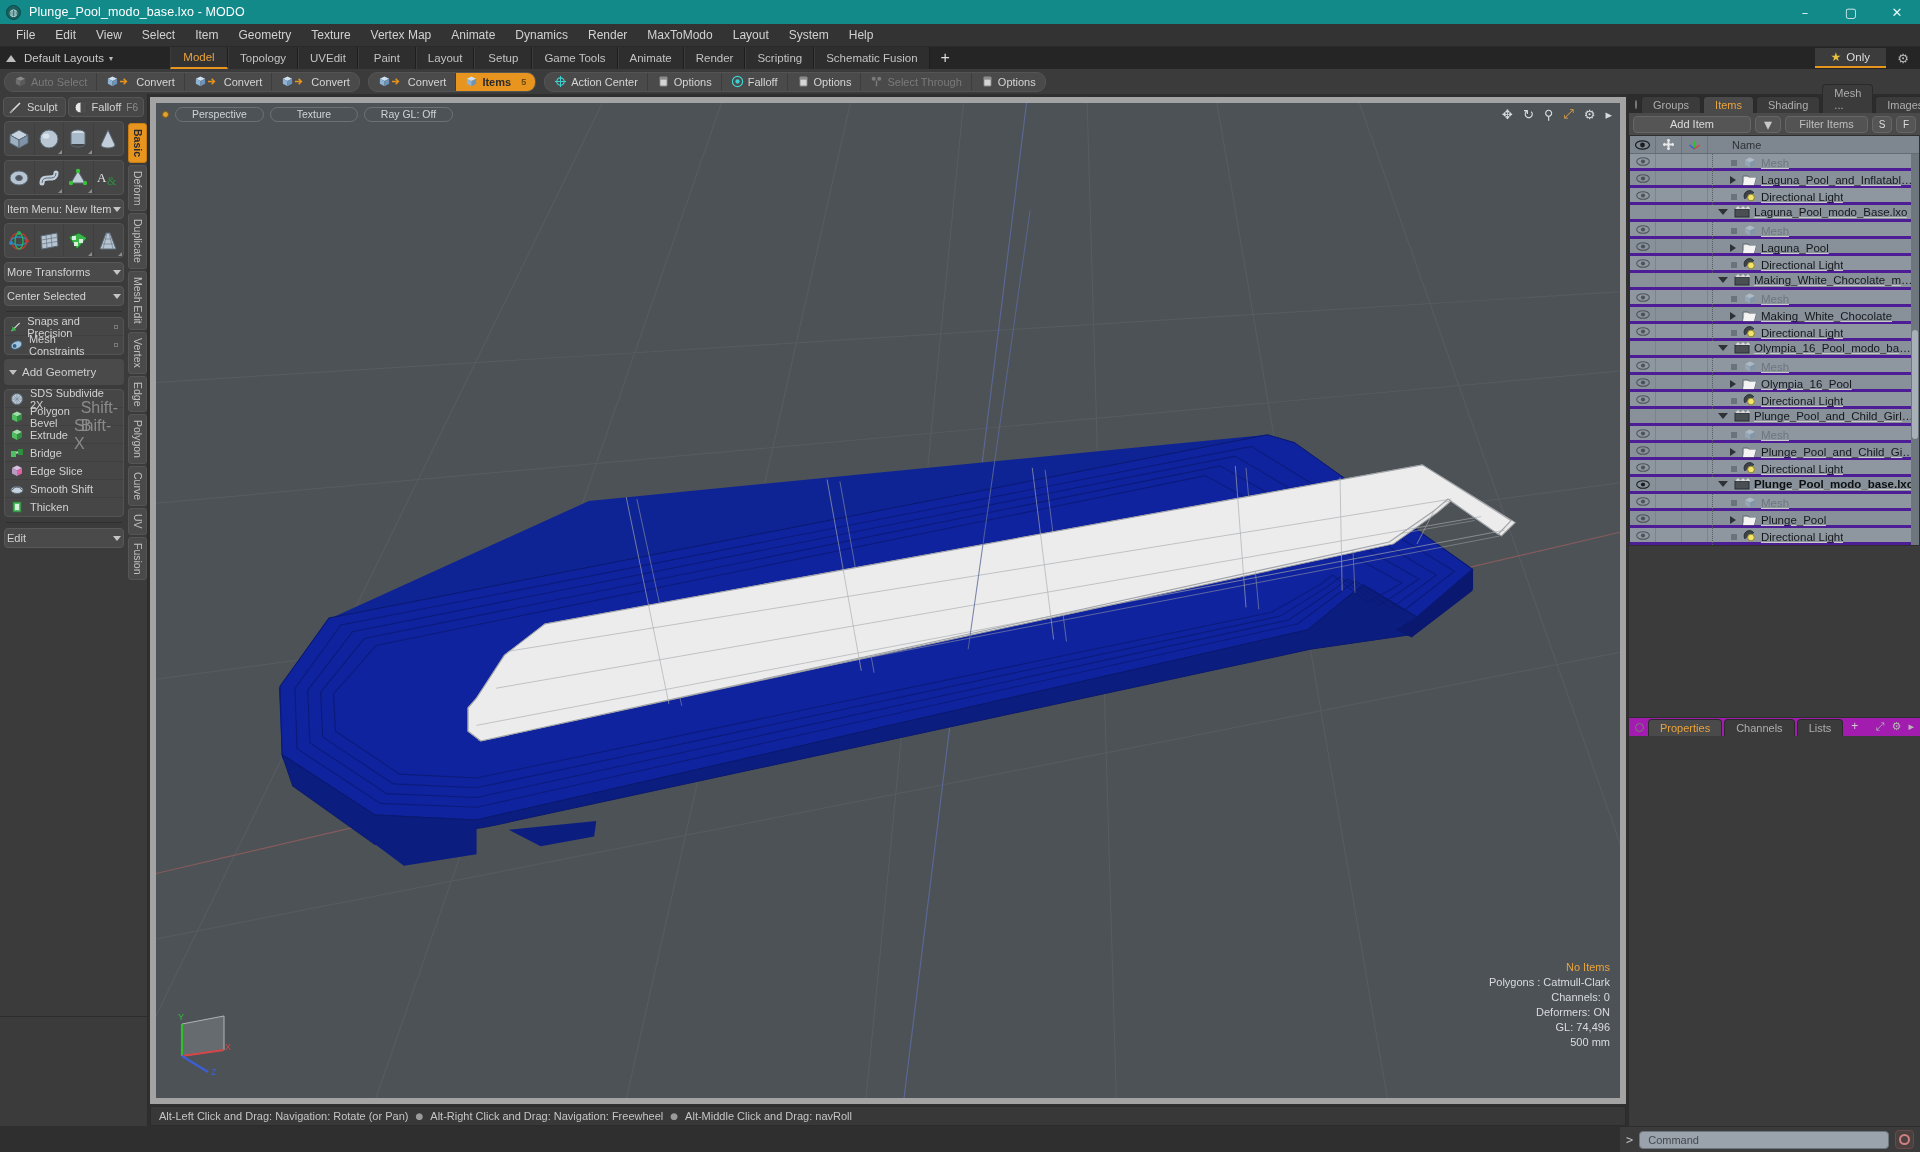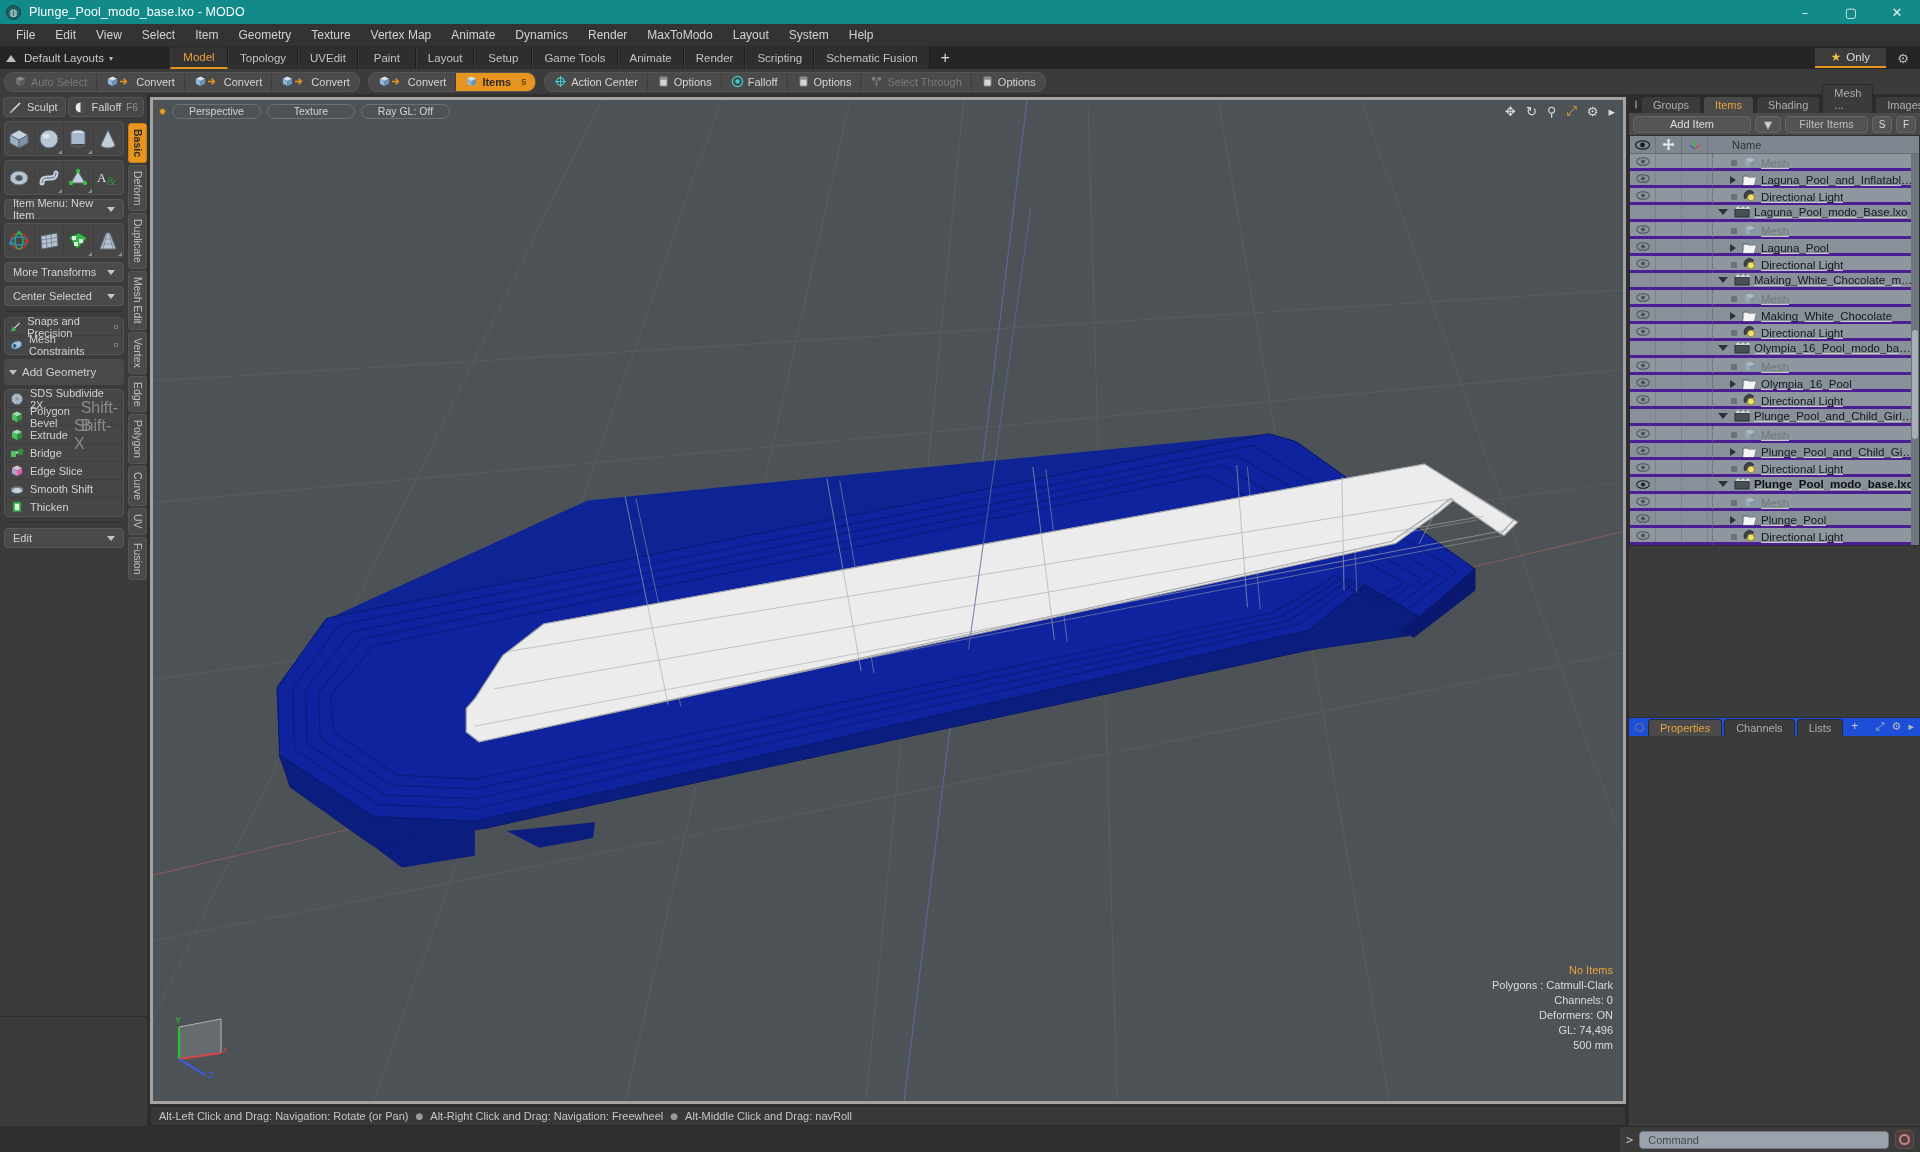--- a/index.html
+++ b/index.html
@@ -69,21 +69,21 @@
   .lp-body{ flex:1; display:flex; }
   .lp-col{ flex:1; padding:0 4px; overflow:hidden;}
   .grp{ background:#464646; border:1px solid #535353; border-radius:4px; margin-bottom:4px;}
   .grid4{ display:grid; grid-template-columns:repeat(4,1fr); }
   .gcell{ height:33px; display:flex;align-items:center;justify-content:center; position:relative;
      border-right:1px solid #3f3f3f;}
   .gcell:last-child{border-right:none;}
   .gcell .corner{ position:absolute;right:1px;bottom:1px;width:0;height:0;
      border-left:4px solid transparent;border-bottom:4px solid #8d8d8d;}
   .dd{ background:#4a4a4a;border:1px solid #585858;border-radius:4px;height:20px;
-     display:flex;align-items:center;padding:0 8px;font-size:11px;color:#d3d3d3;margin-bottom:4px;}
+     display:flex;align-items:center;padding:0 2px;font-size:11px;color:#d3d3d3;margin-bottom:4px;}
   .dd .arw{ margin-left:auto; width:0;height:0;border-left:4px solid transparent;
      border-right:4px solid transparent;border-top:5px solid #c5c5c5;}
   .hr{ height:1px;background:#2f2f2f;margin:5px 2px;}
   .rowbtn{ display:flex;align-items:center;gap:6px;height:18px;padding:0 5px;font-size:11px;
      color:#d2d2d2; border-bottom:1px solid #3f3f3f;}
   .rowbtn:last-child{border-bottom:none;}
   .rowbtn .sc{ margin-left:auto;color:#8b8b8b;font-size:16px;}
   .rowbtn .nub{ margin-left:auto; width:4px;height:4px;border:1px solid #777;}
   .sect-hdr{ display:flex;align-items:center;gap:5px; font-size:11.5px;color:#cfcfcf;
      background:#4a4a4a; border-radius:4px; height:17px; padding:13px 5px; margin-bottom:4px;}
@@ -93,21 +93,21 @@
   .vtabs{ width:19px; background:#3b3b3b; display:flex;flex-direction:column; padding-top:2px;}
   .vtab{ writing-mode:vertical-rl; text-orientation:mixed; font-size:10.5px; color:#c0c0c0;
      background:#4a4a4a; border:1px solid #555; border-radius:3px; margin-bottom:2px;
      display:flex;align-items:center;justify-content:center; padding:5px 0; flex:0 0 auto;}
   .vtab.active{ background:#e8951f; color:#2b2b2b; font-weight:bold; border-color:#c77d12;}
   .lp-bottom{ height:110px; border-top:1px solid #2c2c2c; background:#3b3b3b;}
 
   
   .viewwrap{ flex:1; display:flex; flex-direction:column; min-width:0; background:#2f2f2f;
      padding:3px 2px 0 2px;}
-  .viewport{ flex:1; position:relative; background:#000000; border:3px solid #a3a3a3; overflow:hidden;}
+  .viewport{ flex:1; position:relative; background:#000000; border:6px solid #a3a3a3; overflow:hidden;}
   .vp-hdr{ position:absolute; top:0;left:0;right:0; height:22px; display:flex;align-items:center;
      padding-left:6px; gap:6px; z-index:5;}
   .vdot{ width:7px;height:7px;border-radius:50%;background:#e0a330;border:1px solid #7e5c17;}
   .vpill{ border:1px solid #6d7278; border-radius:9px; height:15px; padding:0 16px;
      display:flex;align-items:center;justify-content:center; font-size:10.5px;color:#cfd4d8;
      min-width:88px;}
   .vp-tools{ position:absolute; top:3px; right:8px; display:flex;align-items:center;gap:10px;z-index:5;}
   .vp-tools span{ color:#d7dbdf; font-size:13px; font-family:"DejaVu Sans",sans-serif;}
   .vp-tools span.accent{ color:#e8a33d; }
   .vp-stats{ position:absolute; right:10px; bottom:48px; text-align:right; font-size:11px;
@@ -161,21 +161,21 @@
   .arrd{ width:0;height:0;border-left:5px solid transparent;border-right:5px solid transparent;
      border-top:6px solid #2e3236; flex:0 0 10px;}
   .dotline{ width:13px; flex:0 0 13px; border-left:1px dotted #555d63; height:17px;
      margin-left:4px;}
   .nm-dim{ color:#6e767d; }
   .nm-bold{ font-weight:bold; color:#0d0f11; }
   .tree-scroll{ position:absolute; right:0; top:18px; bottom:0; width:8px; background:#6f777e;}
   .tree-scroll i{ position:absolute; left:1px; width:6px; top:45%; height:28%;
      background:#a7b0b7; border-radius:3px; display:block;}
   .rp-spacer{ flex:1; background:#3b3b3b; }
-  .props{ background:#1d4ed8; border-top:1px solid #2c2c2c; }
+  .props{ background:#a21caf; border-top:1px solid #2c2c2c; }
   .cmdbar{ height:26px; background:#3b3b3b; display:flex;align-items:center; gap:6px;
      padding:0 6px; flex:0 0 26px; border-top:1px solid #2c2c2c;}
   .cmd-gt{ color:#bdbdbd; font-size:12px; font-family:"DejaVu Sans Mono",monospace;}
   .cmd-input{ flex:1;height:18px;background:#9aa3ab;border:1px solid #6d767d;border-radius:4px;
      display:flex;align-items:center;padding:0 8px;font-size:11px;color:#44494e;}
   .cmd-rec{ width:19px;height:19px;border:1px solid #6a4a4a;border-radius:4px;background:#4a4040;
      display:flex;align-items:center;justify-content:center;}
   .cmd-rec i{ width:11px;height:11px;border-radius:50%;border:2px solid #d08080;display:block;}
 
   .bottombar{ height:26px; background:#2f2f2f; display:flex; flex:0 0 26px; }

